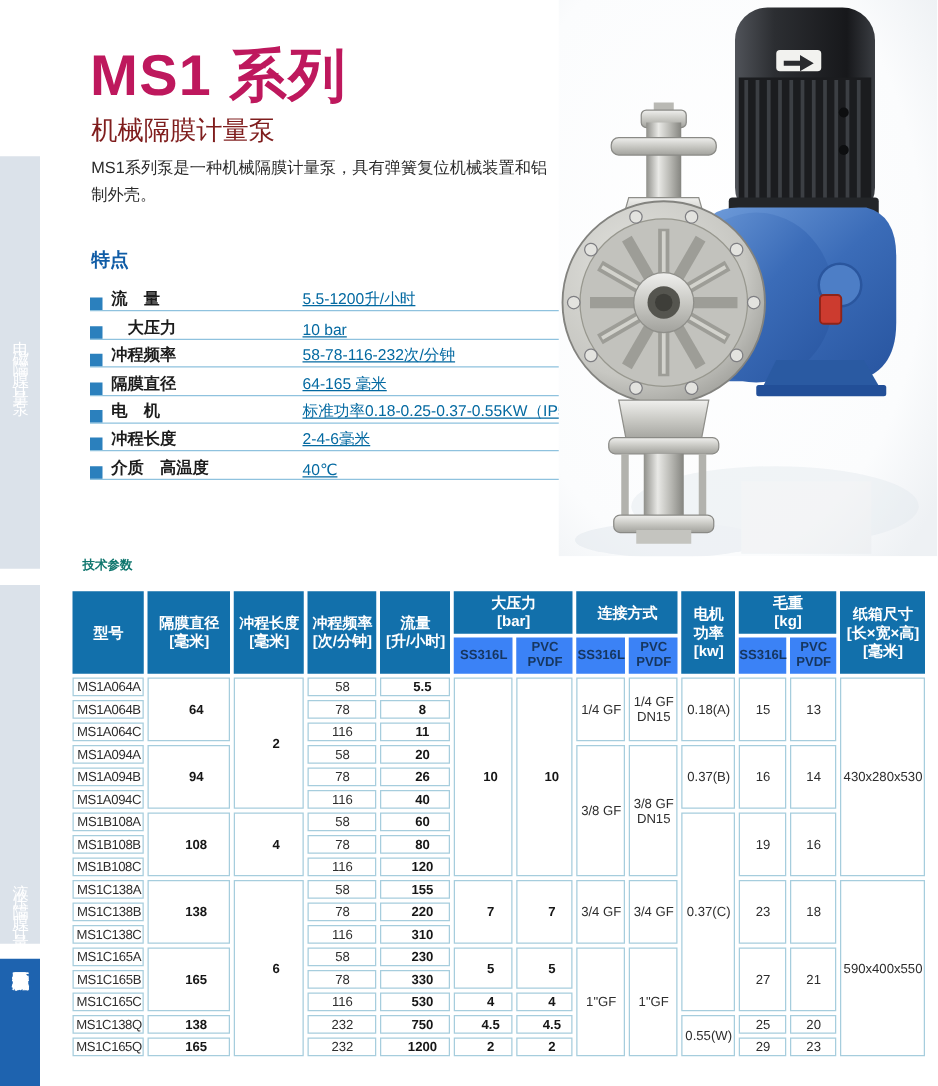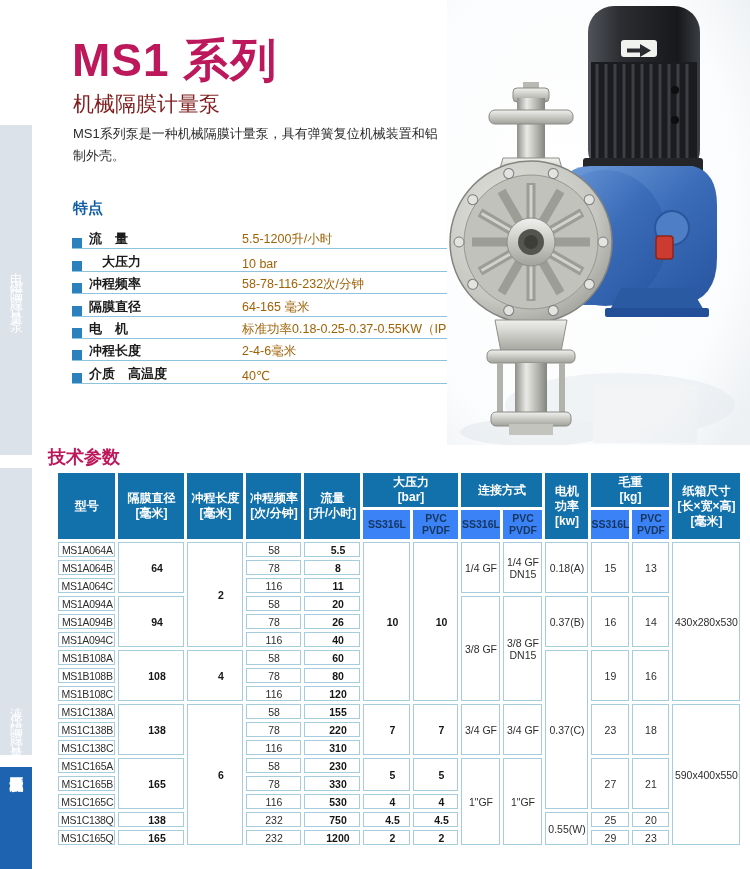--- a/index.html
+++ b/index.html
@@ -24,23 +24,23 @@
   
   .title{position:absolute;left:72px;top:30px;font-size:46px;font-weight:bold;color:#be185d;letter-spacing:1px;}
   .subtitle{position:absolute;left:73px;top:90px;font-size:21px;font-weight:normal;color:#7f1d1d;}
   .desc{position:absolute;left:73px;top:123px;width:366px;font-size:13px;line-height:22px;color:#2b2b2b;}
   
   .feat-head{position:absolute;left:73px;top:199px;font-size:15px;font-weight:bold;color:#0f5ca6;}
   .features{position:absolute;left:72px;top:227px;width:478px;}
   .feat-row{display:flex;align-items:flex-end;height:21.4px;border-bottom:1px solid #8fc2de;}
   .feat-bullet{width:10px;height:10px;background:#2b80bd;margin-right:7px;flex:0 0 auto;}
   .feat-label{width:153px;font-size:13px;color:#1c1c1c;font-weight:600;white-space:pre;}
-  .feat-value{font-size:12.5px;color:#a16207;}
+  .feat-value{font-size:12.5px;color:#0369a1;text-decoration:underline;}
   
-  .spec-head{position:absolute;left:48px;top:445px;font-size:18px;font-weight:bold;color:#be185d;}
+  .spec-head{position:absolute;left:66px;top:445px;font-size:10px;font-weight:bold;color:#0f766e;}
   table.spec{
     position:absolute;left:55px;top:470px;border-collapse:separate;border-spacing:3px;
     table-layout:fixed;
   }
   table.spec th{
     background:#1270ab;color:#fff;font-size:12px;font-weight:bold;
     text-align:center;vertical-align:middle;white-space:pre-line;line-height:1.25;padding:2px 0;
   }
   table.spec th.sub{
     background:#3b82f6;color:#16365f;font-size:10.5px;font-weight:bold;line-height:1.1;padding:3px 0;

